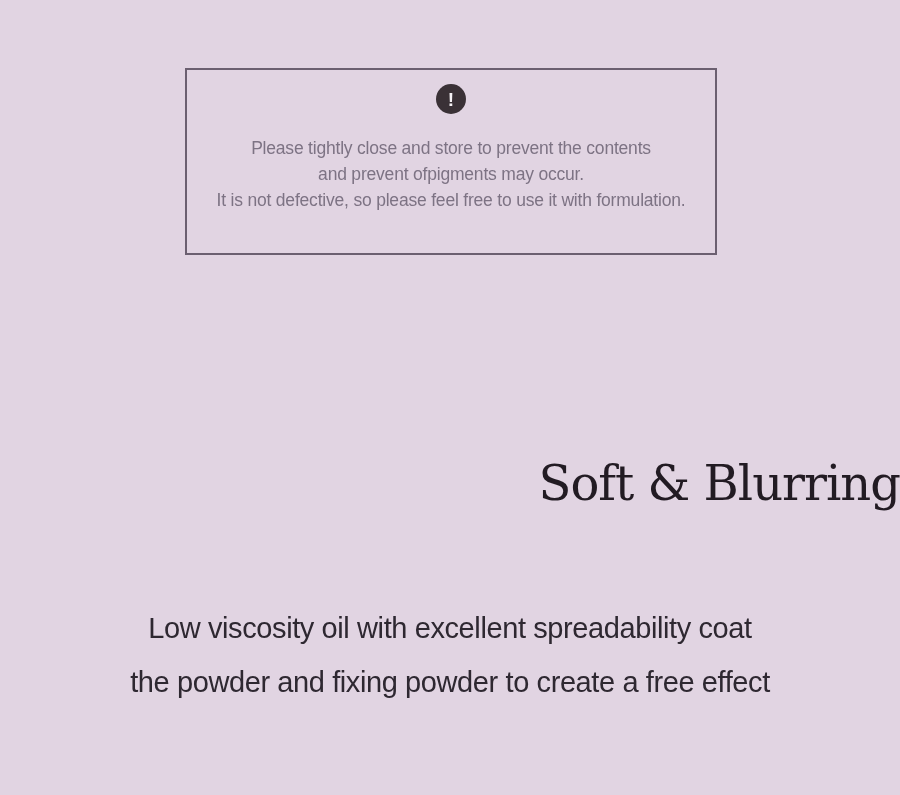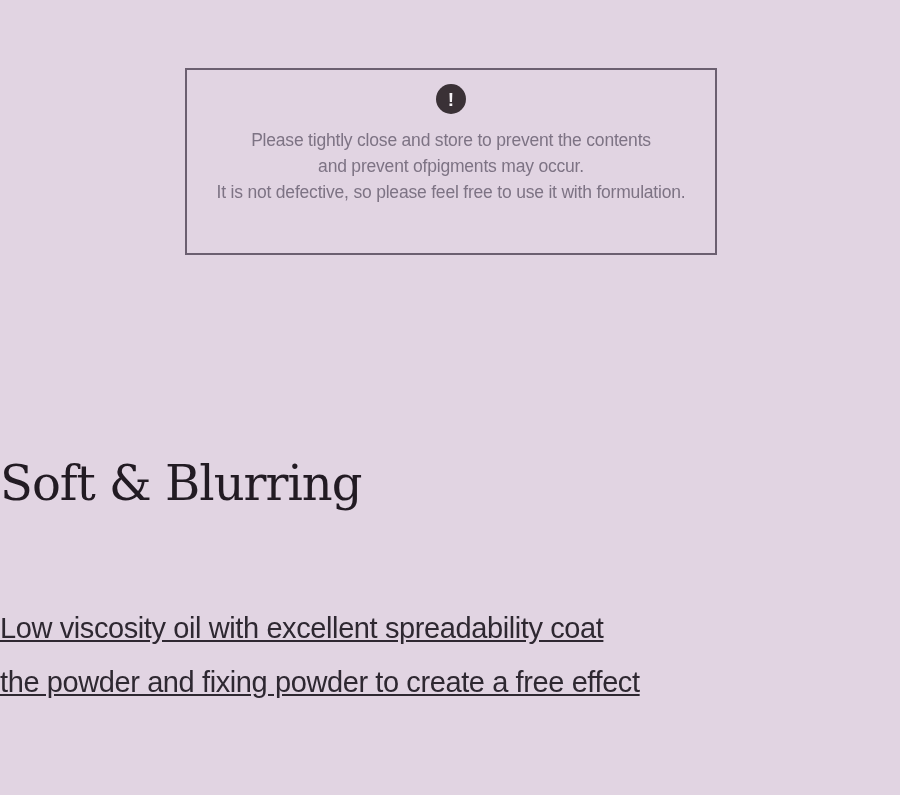--- a/index.html
+++ b/index.html
@@ -36,51 +36,51 @@
     margin: 14px auto 0;
     display: flex;
     align-items: center;
     justify-content: center;
     font-size: 19px;
     font-weight: bold;
     line-height: 1;
   }
 
   .notice-lines {
-    margin-top: 13px;
+    margin-top: 21px;
     font-size: 17.5px;
     line-height: 26px;
     color: var(--notice-text, #7d7384);
     letter-spacing: -0.2px;
   }
 
   .heading {
     position: absolute;
     top: 452px;
     left: 0;
     width: 900px;
-    text-align: left;
+    text-align: right;
     font-family: "DejaVu Serif", "Liberation Serif", serif;
     font-weight: 400;
     font-size: 48px;
     line-height: 63px;
     color: var(--heading-text, #221b23);
     letter-spacing: -1px;
   }
 
   .description {
     position: absolute;
     top: 601px;
     left: 0;
     width: 900px;
+    text-align: center;
     font-size: 29px;
     line-height: 54px;
     color: var(--body-text, #2e2831);
     letter-spacing: -0.4px;
-    text-decoration: underline;
   }
 </style>
 </head>
 <body>
 
 <div class="page">
 
   <div class="notice-box">
     <div class="notice-icon">
       <span>!</span>

